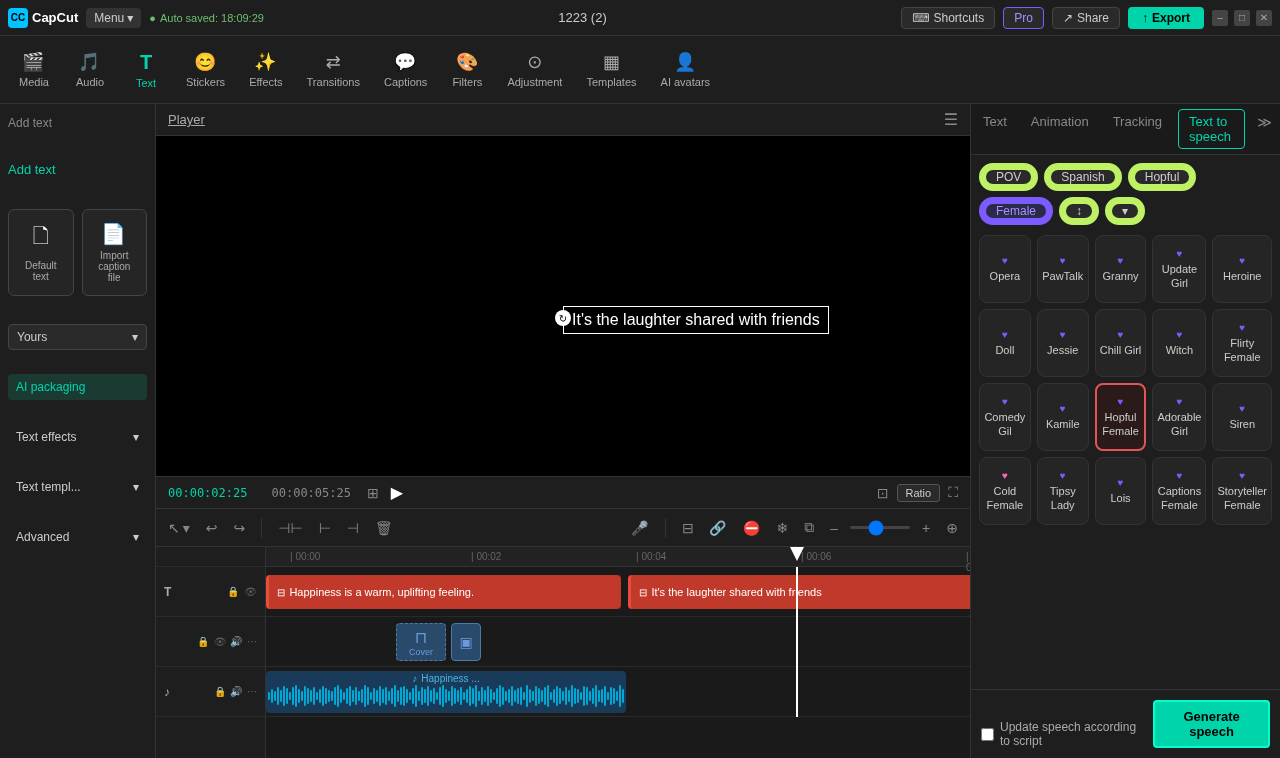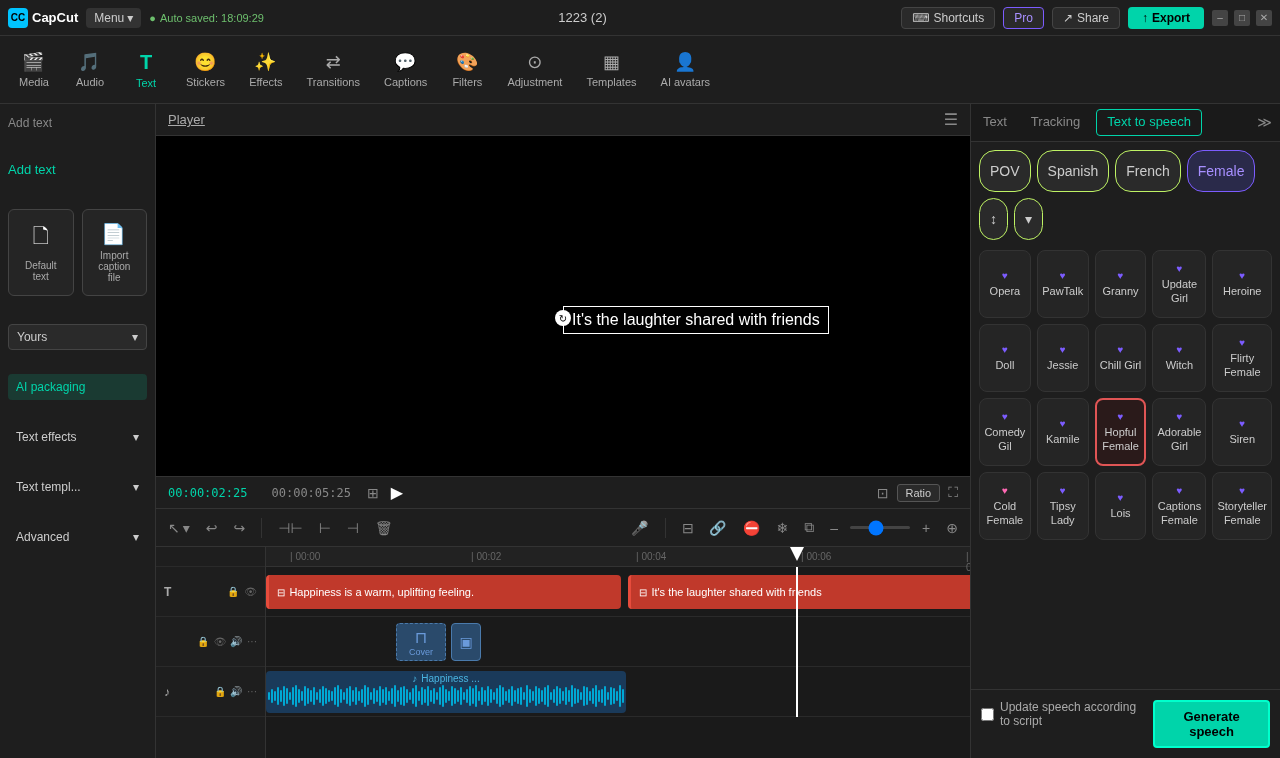--- a/index.html
+++ b/index.html
@@ -86,33 +86,33 @@
     
     .right-panel { width: 310px; background: #1e1e1e; border-left: 1px solid #333; display: flex; flex-direction: column; flex-shrink: 0; overflow: hidden; }
     .right-tabs { display: flex; border-bottom: 1px solid #333; background: #1a1a1a; flex-shrink: 0; }
     .r-tab { padding: 10px 12px; font-size: 13px; color: #888; cursor: pointer; border-bottom: 2px solid transparent; }
     .r-tab.highlighted { color: #00d4aa; border: 1px solid #00d4aa; border-radius: 4px; margin: 5px 4px; padding: 4px 10px; }
     .r-tab-more { padding: 10px 8px; color: #888; cursor: pointer; font-size: 14px; margin-left: auto; }
     .tts-content { flex: 1; overflow-y: auto; padding: 8px; }
 
     
     .voice-filter-row { display: flex; gap: 6px; align-items: center; margin-bottom: 10px; flex-wrap: wrap; }
-    .filter-btn { background: #2a2a2a; border: 1px solid #bef264; color: #ccc; padding: 12px 10px; border-radius: 16px; font-size: 14px; cursor: pointer; }
+    .filter-btn { background: #2a2a2a; border: 7px solid #bef264; color: #ccc; padding: 0 10px; border-radius: 16px; font-size: 12px; cursor: pointer; }
     .filter-btn.female-active { background: #2a2a4a; border-color: #7c5cff; color: #a78fff; }
 
     
     .voice-grid { display: grid; grid-template-columns: repeat(5, 1fr); gap: 6px; }
     .voice-card { background: #252525; border: 1px solid #333; border-radius: 8px; padding: 8px 4px; display: flex; flex-direction: column; align-items: center; gap: 4px; cursor: pointer; min-height: 68px; justify-content: center; }
     .voice-card.selected { border: 2px solid #e05555; background: #2a1a1a; }
     .voice-card .vc-name { font-size: 11px; color: #ccc; text-align: center; line-height: 1.2; }
     .voice-heart { font-size: 10px; color: #7c5cff; }
     .voice-heart.pink { color: #ff69b4; }
 
     
-    .tts-bottom { padding: 10px; border-top: 1px solid #333; display: flex; align-items: flex-start; gap: 10px; flex-shrink: 0; }
+    .tts-bottom { padding: 10px; border-top: 1px solid #333; display: flex; align-items: flex-end; gap: 10px; flex-shrink: 0; }
     .update-checkbox { display: flex; align-items: center; gap: 6px; font-size: 12px; color: #aaa; cursor: pointer; }
     .generate-btn { background: #00d4aa; border: 2px solid #00ffcc; color: #000; padding: 7px 14px; border-radius: 4px; cursor: pointer; font-size: 13px; font-weight: 600; margin-left: auto; }
 
     
     ::-webkit-scrollbar { width: 4px; height: 4px; }
     ::-webkit-scrollbar-track { background: #1a1a1a; }
     ::-webkit-scrollbar-thumb { background: #444; border-radius: 2px; }
   </style>
 </head>
 <body>
@@ -531,31 +531,32 @@
             </div>
           </div>
         </div>
       </div>
     </div>
   </div>
 
   <div class="right-panel">
     <div class="right-tabs">
       <div class="r-tab">Text</div>
+      <div class="r-tab">Animation</div>
       <div class="r-tab">Tracking</div>
       <div class="r-tab highlighted">Text to speech</div>
       <div class="r-tab-more">≫</div>
     </div>
 
     <div class="tts-content">
 
       <div class="voice-filter-row">
         <button class="filter-btn">POV</button>
         <button class="filter-btn">Spanish</button>
-        <button class="filter-btn">French</button>
+        <button class="filter-btn">Hopful</button>
         <button class="filter-btn female-active">Female</button>
         <button class="filter-btn">↕</button>
         <button class="filter-btn">▾</button>
       </div>
 
       <div class="voice-grid">
 
         <div class="voice-card">
           <span class="voice-heart">♥</span>
           <span class="vc-name">Opera</span>

